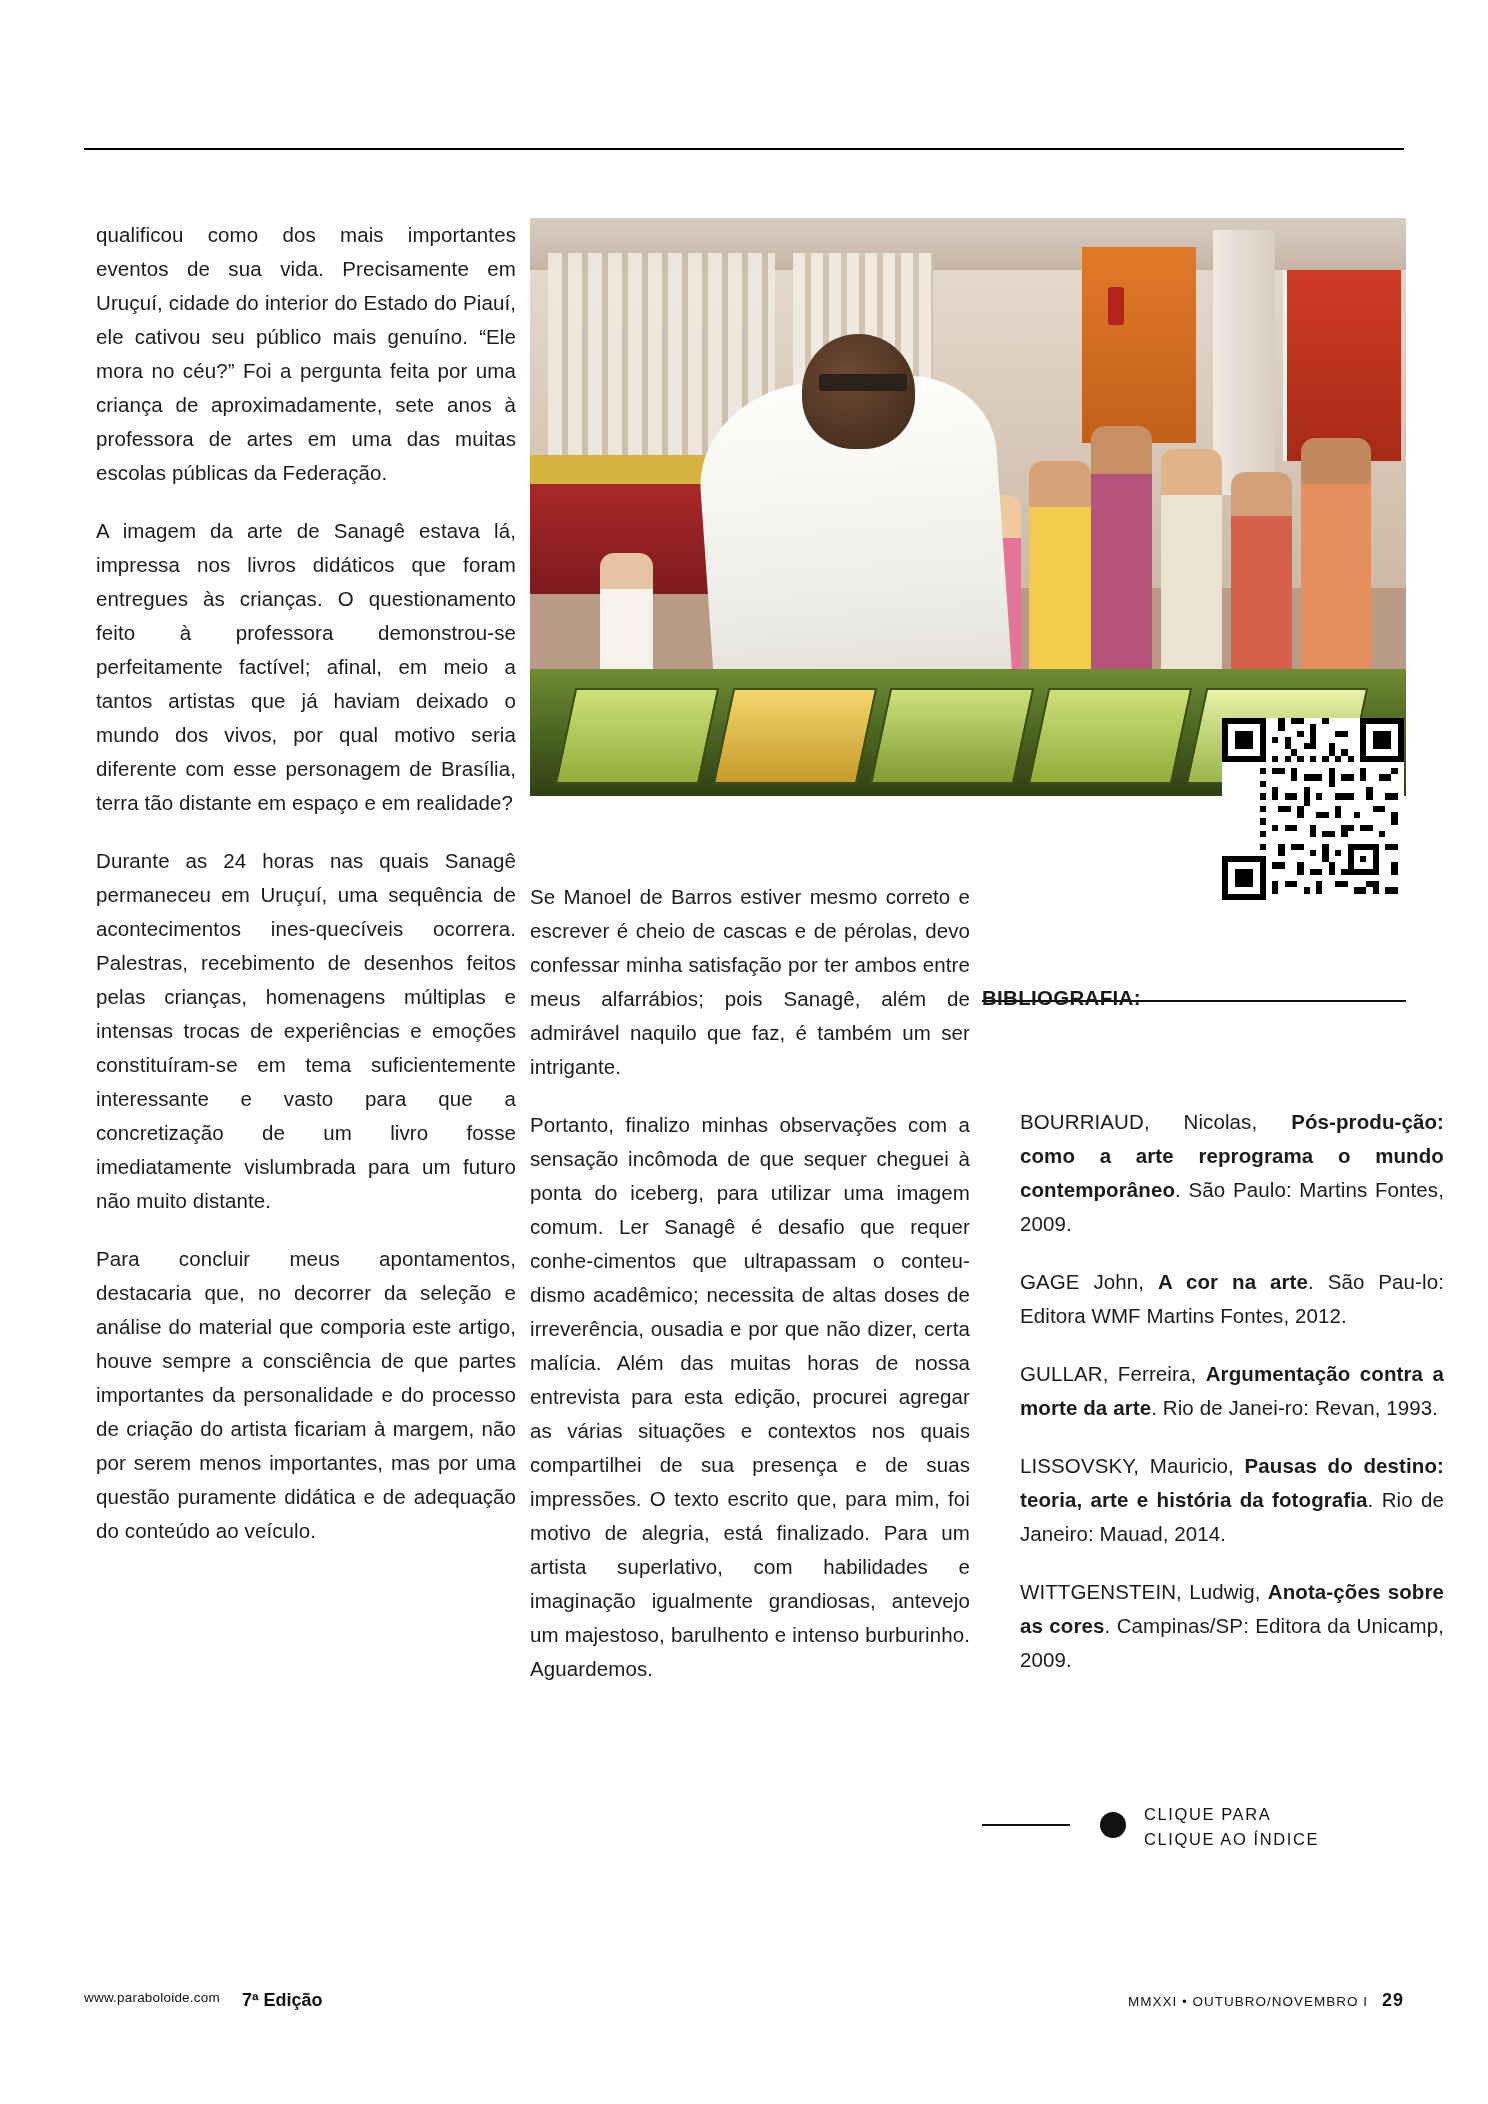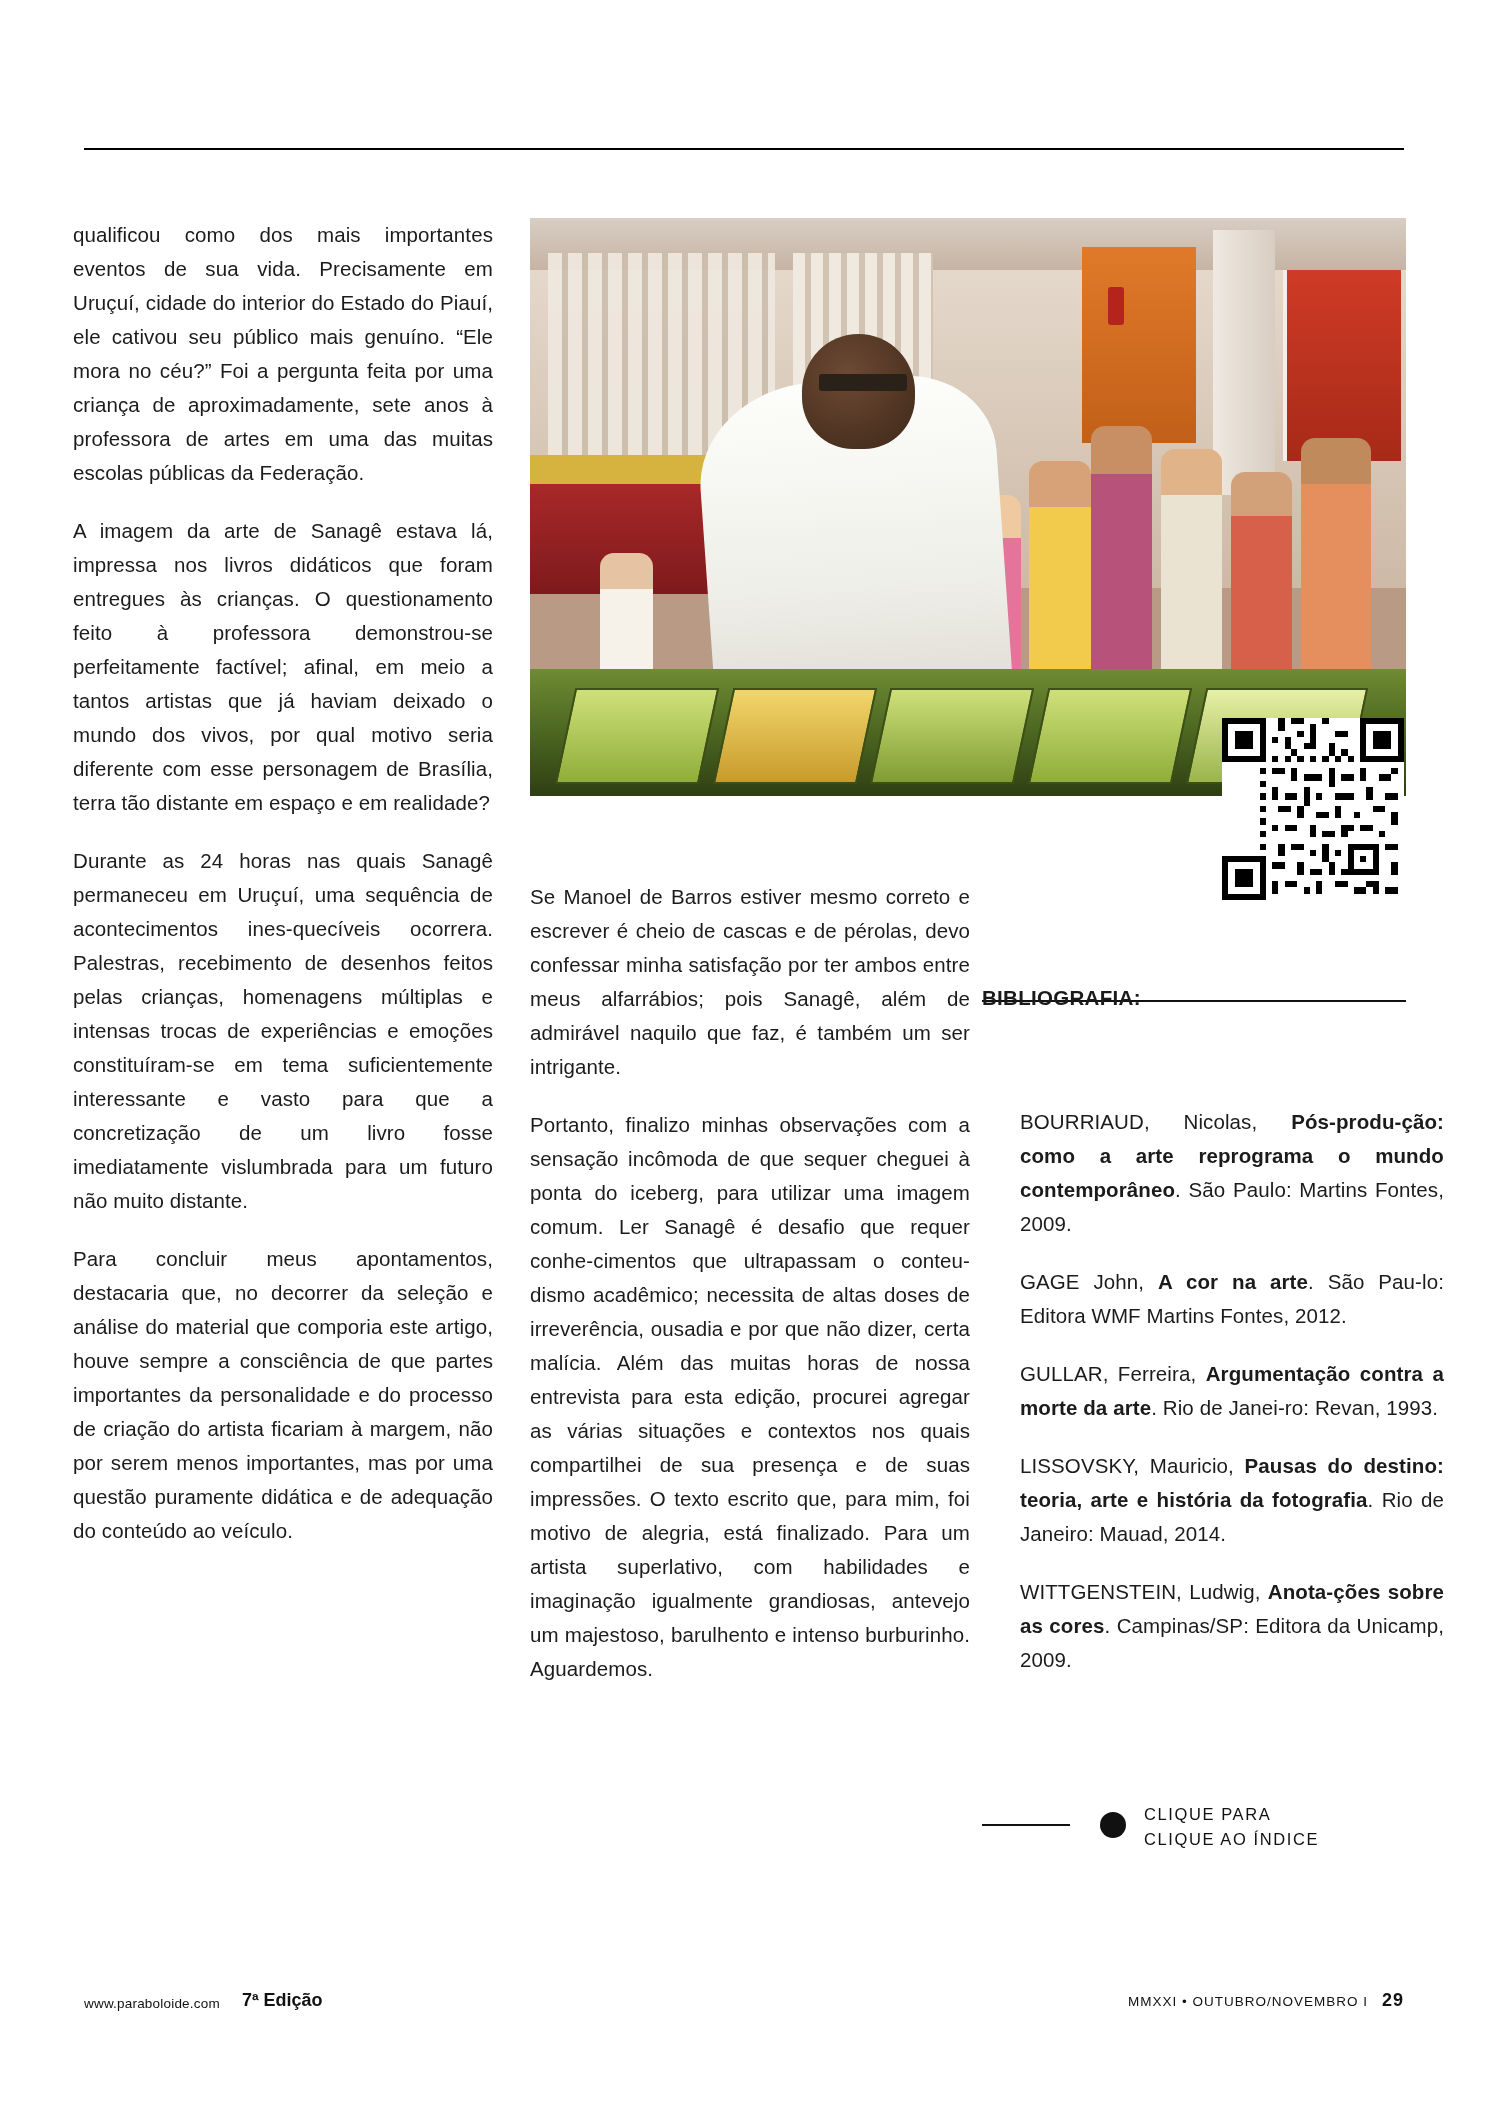--- a/index.html
+++ b/index.html
@@ -25,21 +25,21 @@
     position: absolute;
     left: 84px;
     top: 148px;
     width: 1320px;
     height: 2px;
     background: #000;
   }
   
   .col-left {
     position: absolute;
-    left: 73px;
+    left: 96px;
     top: 218px;
     width: 420px;
   }
   .col-mid {
     position: absolute;
     left: 530px;
     top: 880px;
     width: 440px;
   }
   p.body {
@@ -244,21 +244,21 @@
     position: absolute;
     left: 84px;
     top: 1990px;
     width: 1320px;
     height: 30px;
     font-size: 13.5px;
     color: #111;
   }
   .footer-left {
     position: absolute; left: 0; top: 0;
-    display: flex; gap: 22px; align-items: flex-end;
+    display: flex; gap: 22px; align-items: flex-start;
   }
   .footer-site { letter-spacing: .2px; }
   .footer-edition { font-weight: bold; font-size: 18px; }
   .footer-right {
     position: absolute; right: 0; top: 0;
     display: flex; gap: 14px; align-items: baseline;
     letter-spacing: 1px;
   }
   .footer-page { font-weight: bold; font-size: 18px; }
 </style>

